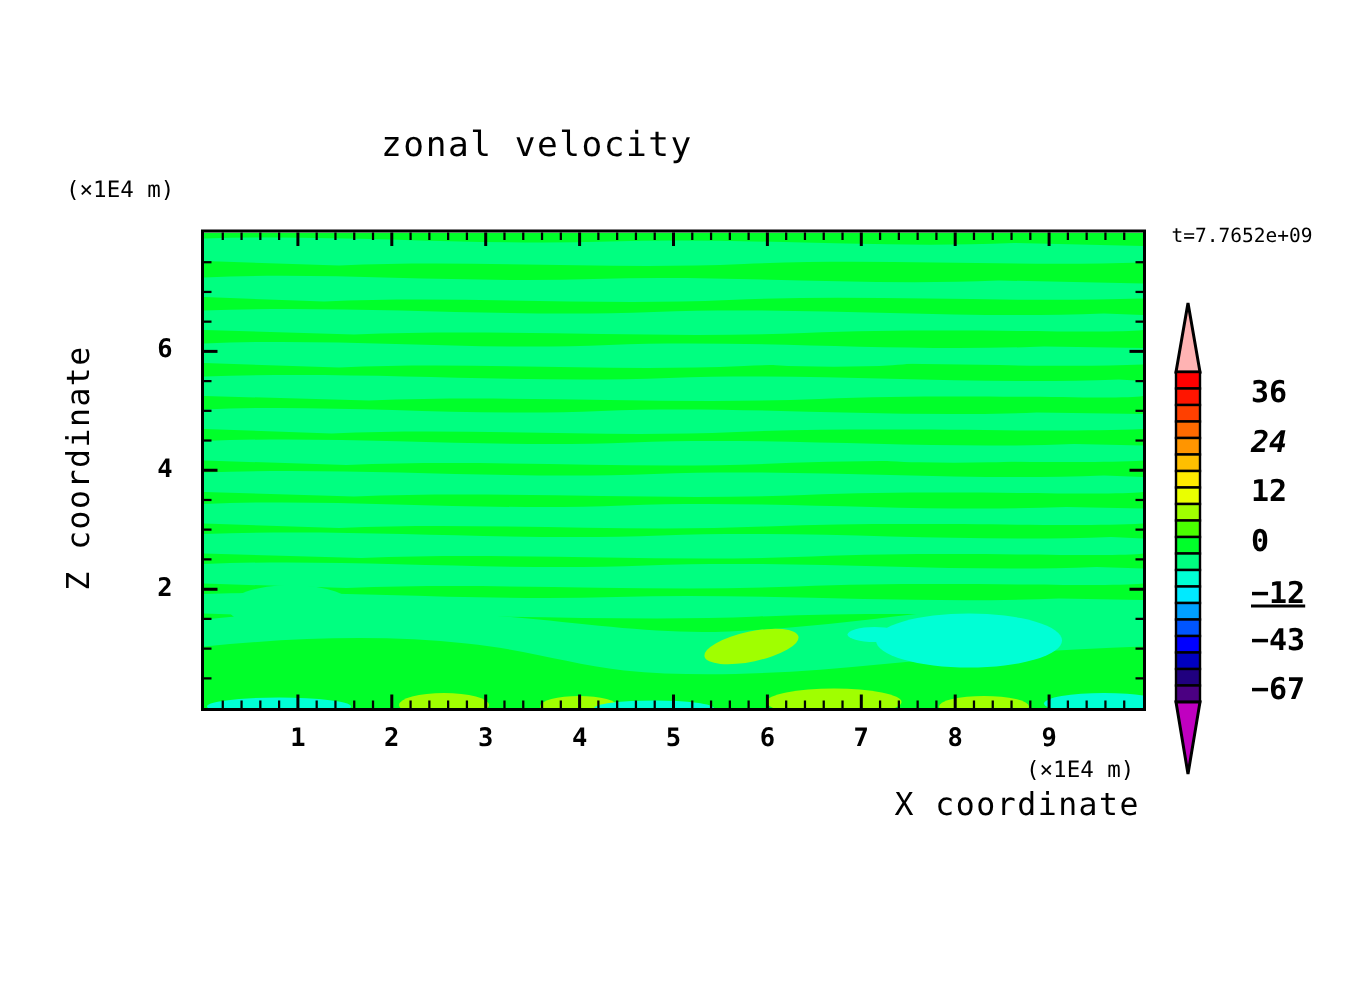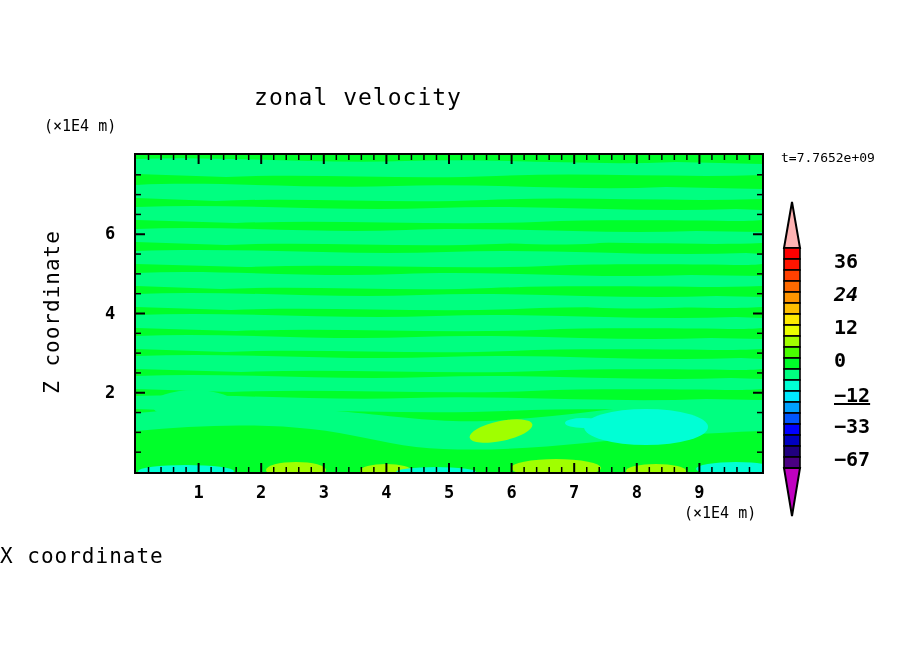--- a/index.html
+++ b/index.html
@@ -3,21 +3,21 @@
 <meta charset="utf-8">
 <style>
   html,body{margin:0;padding:0;background:#ffffff;}
   body{width:904px;height:654px;position:relative;overflow:hidden;
        font-family:"DejaVu Sans Mono","Liberation Mono",monospace;color:#000;}
   .abs{position:absolute;}
   #title{left:0;top:84px;width:716px;text-align:center;font-size:23px;letter-spacing:1px;}
   #ylabel-unit{left:44px;top:117px;font-size:15px;}
   #xlabel-unit{left:684px;top:504px;font-size:15px;}
   #timestamp{left:781px;top:150px;font-size:13px;}
-  #xaxis-title{left:0;top:544px;width:760px;text-align:left;font-size:21px;letter-spacing:1px;}
+  #xaxis-title{left:0;top:524px;width:760px;text-align:right;font-size:21px;letter-spacing:1px;}
   #yaxis-title{left:-58px;top:300px;width:220px;text-align:center;font-size:21px;
                letter-spacing:1px;transform:rotate(-90deg);transform-origin:50% 50%;}
   .tickval{position:absolute;font-size:17px;font-weight:bold;text-align:center;}
   .cbval{position:absolute;font-size:20px;font-weight:bold;white-space:nowrap;margin-left:24px;}
   #plot{left:136px;top:155px;width:626px;height:317px;}
   #plotframe{left:134px;top:153px;width:630px;height:321px;
              border:2px solid #000;box-sizing:border-box;pointer-events:none;}
   svg{display:block;}
 </style>
 </head>
@@ -284,15 +284,15 @@
         <polygon points="6,268 22,268 14,316" fill="#c000c0" stroke="#000" stroke-width="2"></polygon>
       </g>
   </svg>
 </div>
 <div id="cblabels">
     <div class="cbval" style="left: 810px; top: 249px;">36</div>
     <div class="cbval" style="left: 810px; top: 282px; font-style: italic;">24</div>
     <div class="cbval" style="left: 810px; top: 315px;">12</div>
     <div class="cbval" style="left: 810px; top: 348px;">0</div>
     <div class="cbval" style="left: 810px; top: 383px; text-decoration: underline;">−12</div>
-    <div class="cbval" style="left: 810px; top: 414px;">−33</div>
+    <div class="cbval" style="left: 810px; top: 414px;">−43</div>
     <div class="cbval" style="left: 810px; top: 447px;">−67</div>
   </div>
 
 </body></html>

